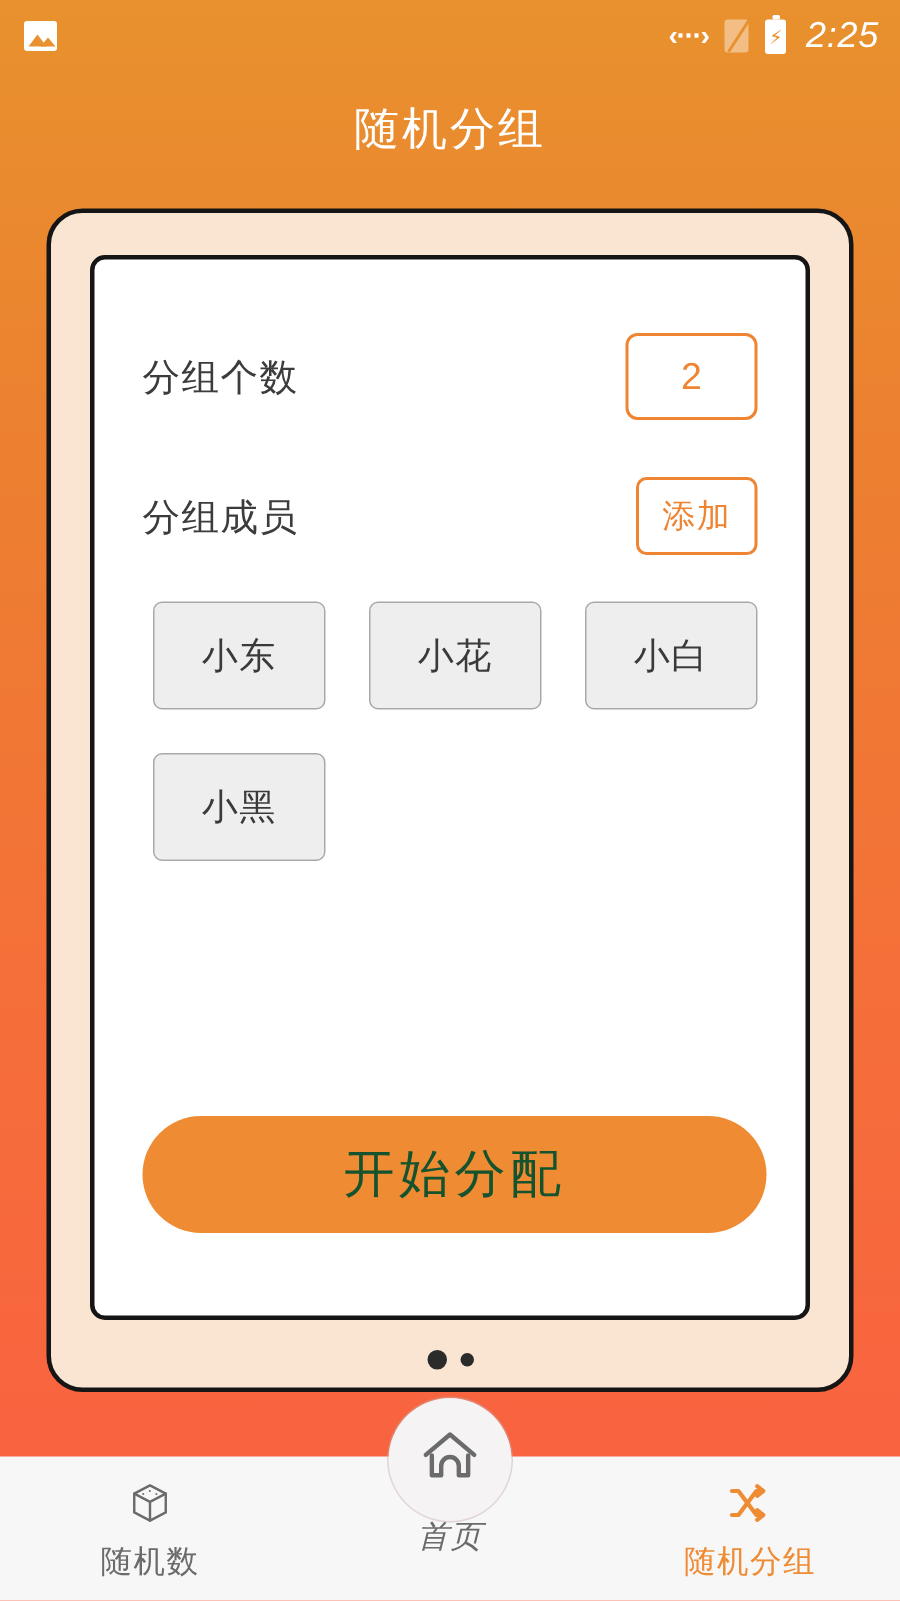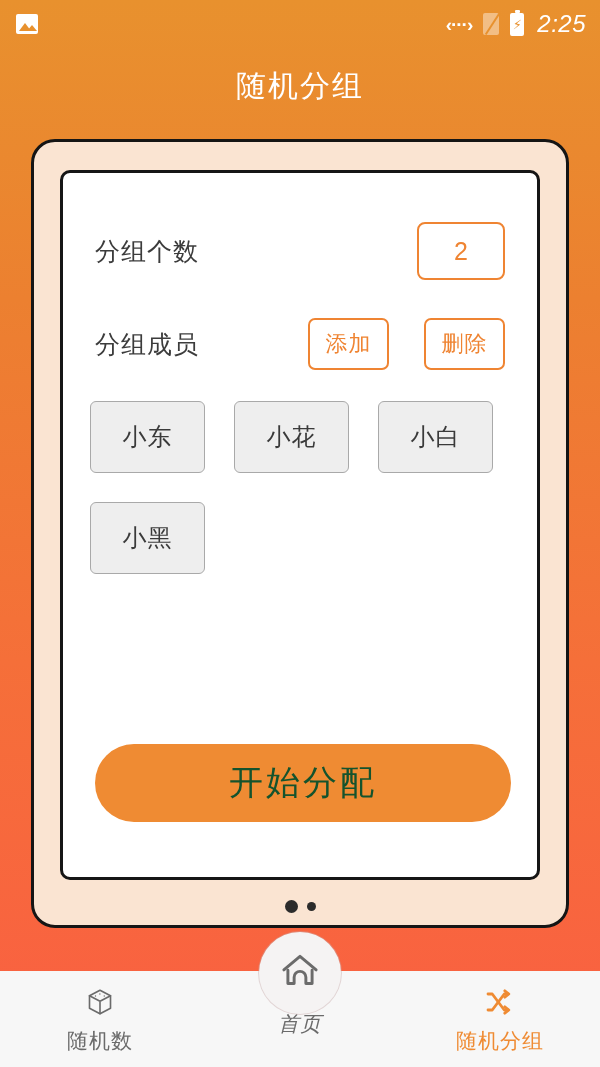--- a/index.html
+++ b/index.html
@@ -106,21 +106,21 @@
   .btn-outline {
     min-width: 81px; height: 52px; padding: 0 12px;
     border: 2px solid #ef8432; border-radius: 7px; background: #fff;
     color: #ef8432; font-size: 22px; letter-spacing: 1px;
     display: flex; align-items: center; justify-content: center;
     font-family: inherit;
     margin-left: 17px;
   }
 
   .members {
-    position: absolute; top: 228px; left: 0; width: 100%;
+    position: absolute; top: 228px; left: 12px; width: 100%;
     padding: 0 27px; display: flex; flex-wrap: wrap; gap: 29px 29px;
   }
   .chip {
     width: 115px; height: 72px;
     background: #eeeeee; border: 1px solid #a9a9a9; border-radius: 6px;
     display: flex; align-items: center; justify-content: center;
     color: #3a3a3a; font-size: 24px; letter-spacing: 1px;
     font-family: inherit;
   }
 
@@ -178,21 +178,20 @@
       <span class="row-label">分组个数</span>
       <div class="row-ctrls">
         <div class="count-box">2</div>
       </div>
     </div>
 
     <div class="row row-members">
       <span class="row-label">分组成员</span>
       <div class="row-ctrls">
         <button class="btn-outline">添加</button>
-        <button class="btn-outline">删除</button>
       </div>
     </div>
 
     <div class="members">
       <button class="chip">小东</button>
       <button class="chip">小花</button>
       <button class="chip">小白</button>
       <button class="chip">小黑</button>
     </div>
 

